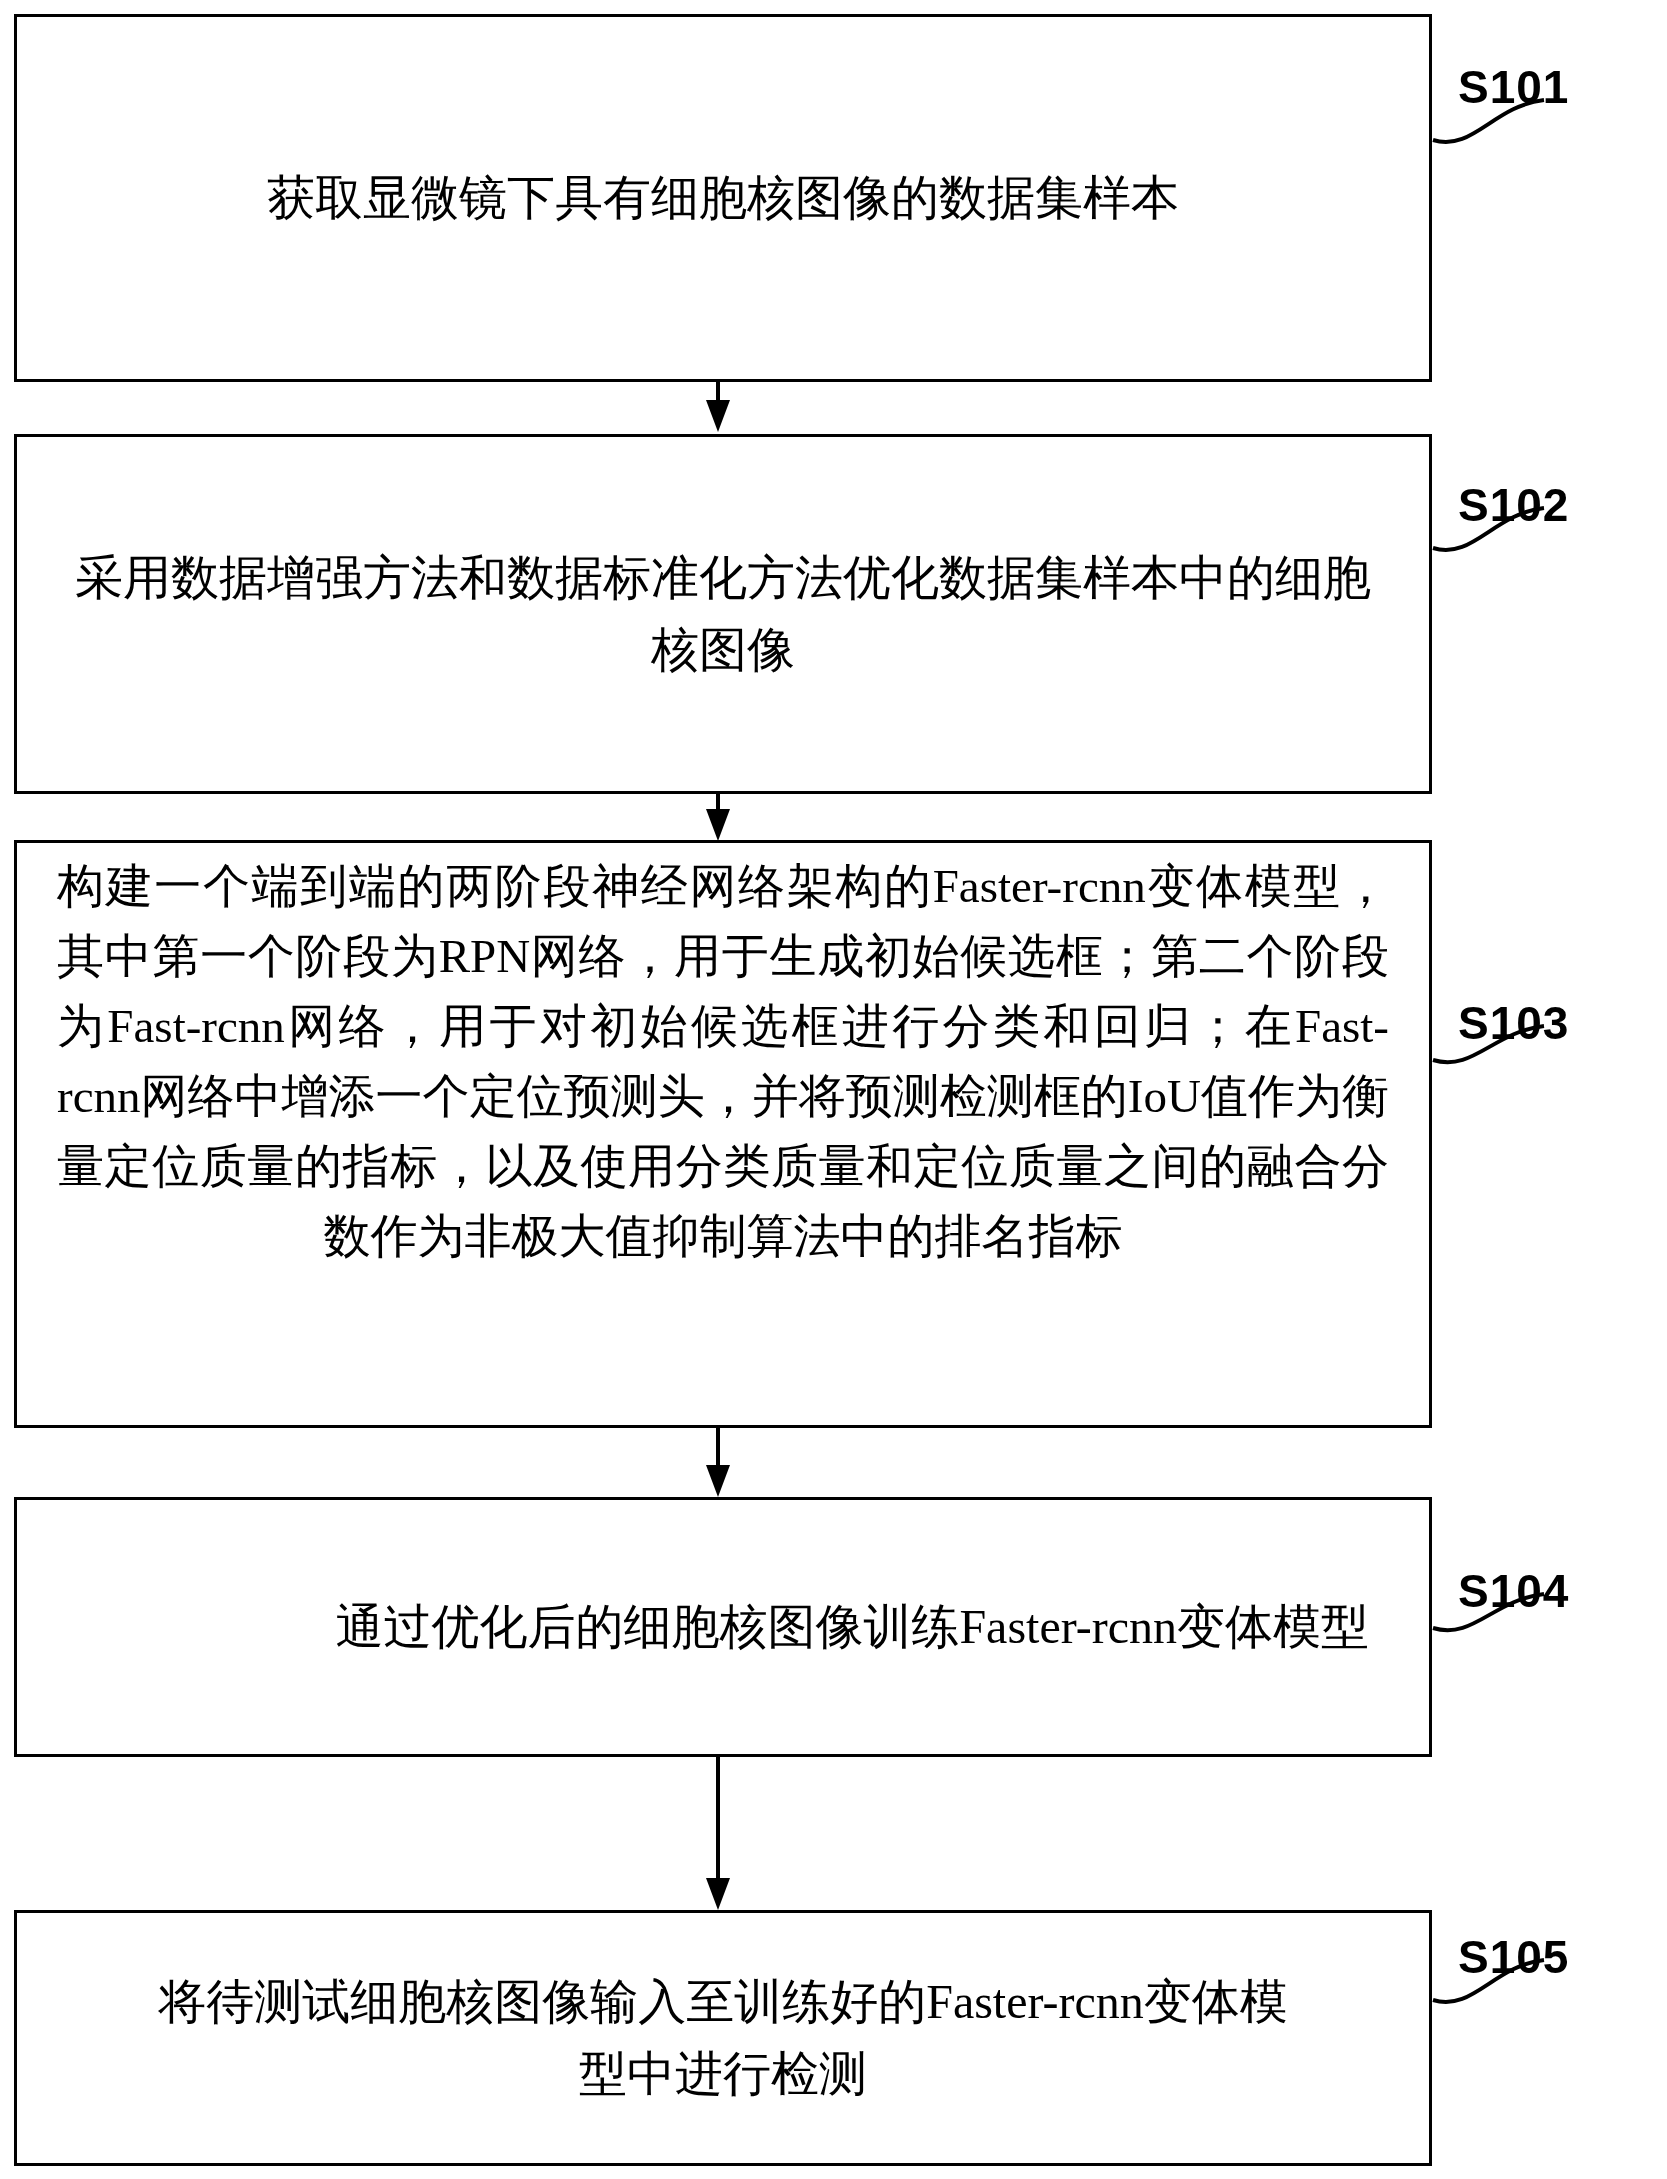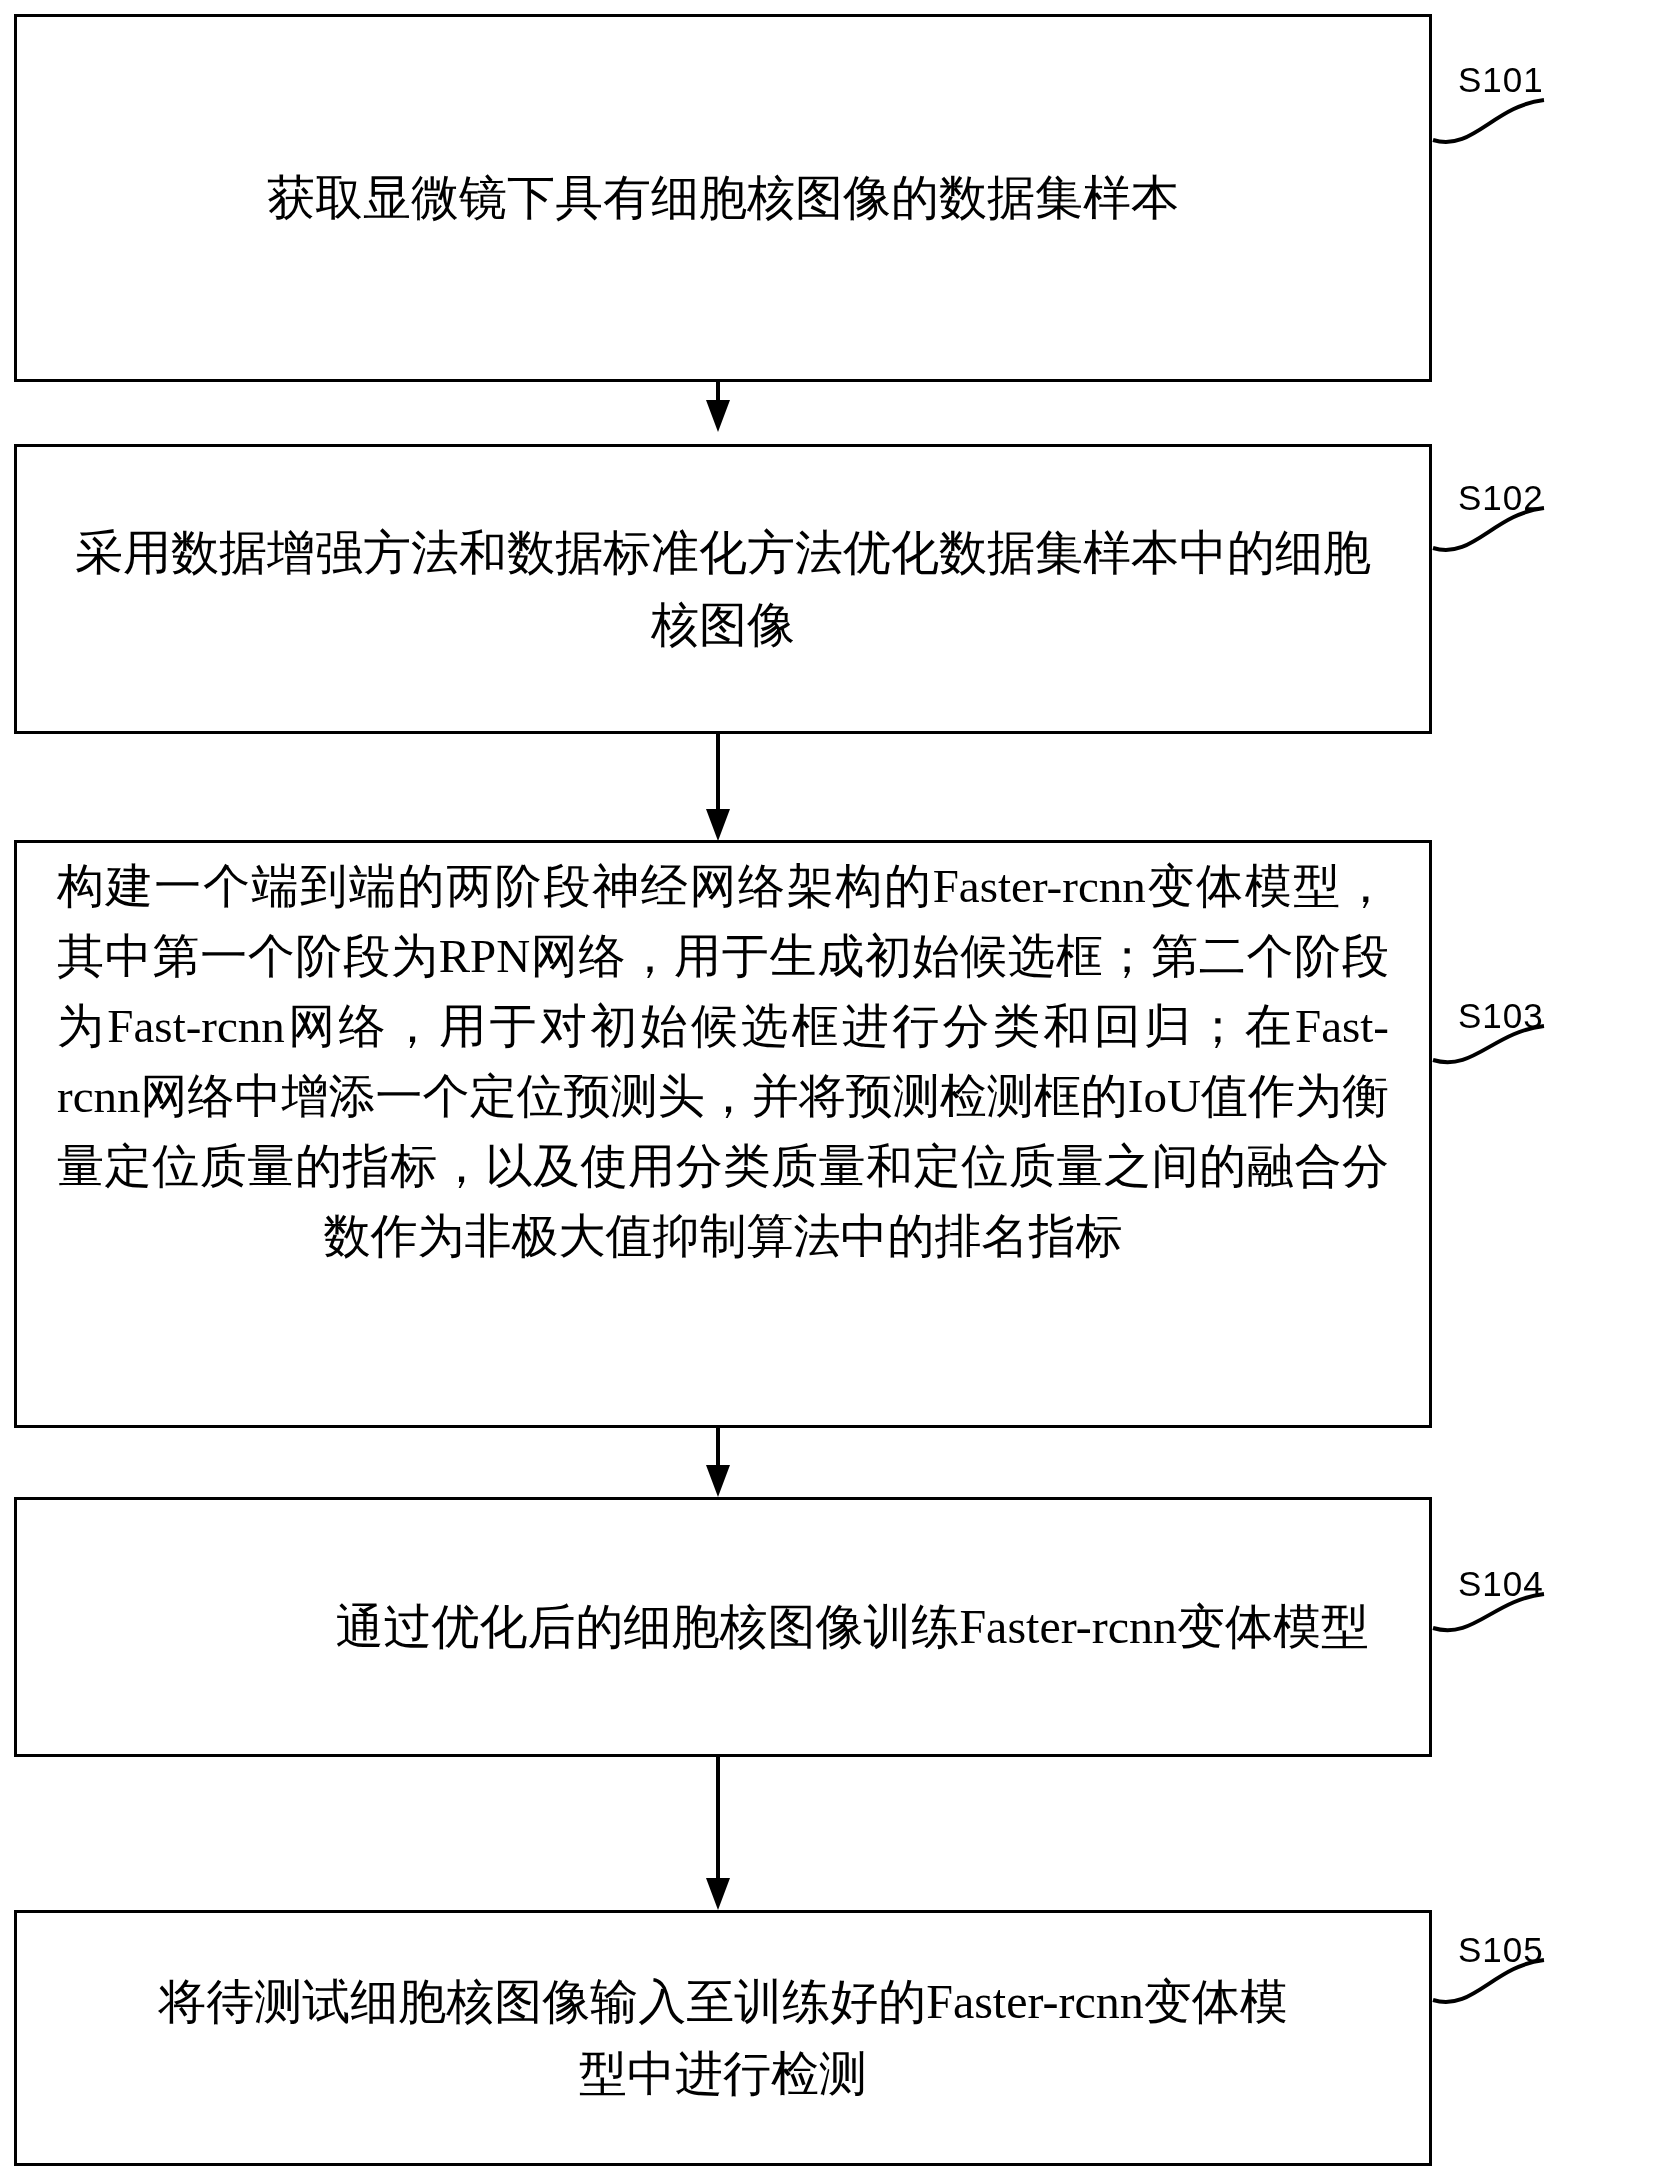--- a/index.html
+++ b/index.html
@@ -28,40 +28,40 @@
     justify-content: center;
     font-size: 48px;
     line-height: 72px;
     text-align: center;
   }
   .flow-box .box-text {
     display: block;
     width: 100%;
   }
   #box-1 { top: 14px;  height: 368px; padding: 0 120px; }
-  #box-2 { top: 444px; height: 290px; padding: 0 40px; }
+  #box-2 { top: 434px; height: 360px; padding: 0 40px; }
   #box-3 {
     top: 840px;
     height: 588px;
     padding: 8px 40px;
     align-items: flex-start;
     font-size: 47px;
     line-height: 70px;
     text-align: justify;
     text-align-last: center;
   }
   #box-4 { top: 1497px; height: 260px; padding: 0 60px; text-align: right; }
   #box-5 { top: 1910px; height: 256px; padding: 0 130px; }
 
   .step-label {
     position: absolute;
     left: 1458px;
     font-family: "Liberation Sans", "DejaVu Sans", sans-serif;
-    font-size: 35px;
-    font-weight: 400;
+    font-size: 46px;
+    font-weight: 700;
     letter-spacing: 1px;
     white-space: nowrap;
   }
   #label-1 { top: 60px; }
   #label-2 { top: 478px; }
   #label-3 { top: 996px; }
   #label-4 { top: 1564px; }
   #label-5 { top: 1930px; }
 
   .connector-layer {

